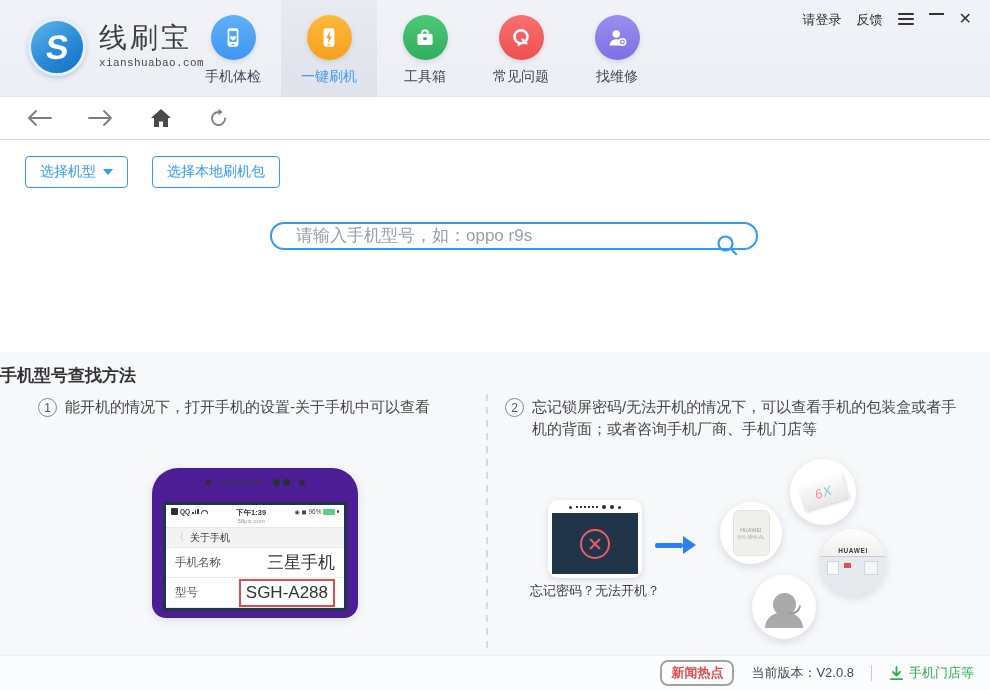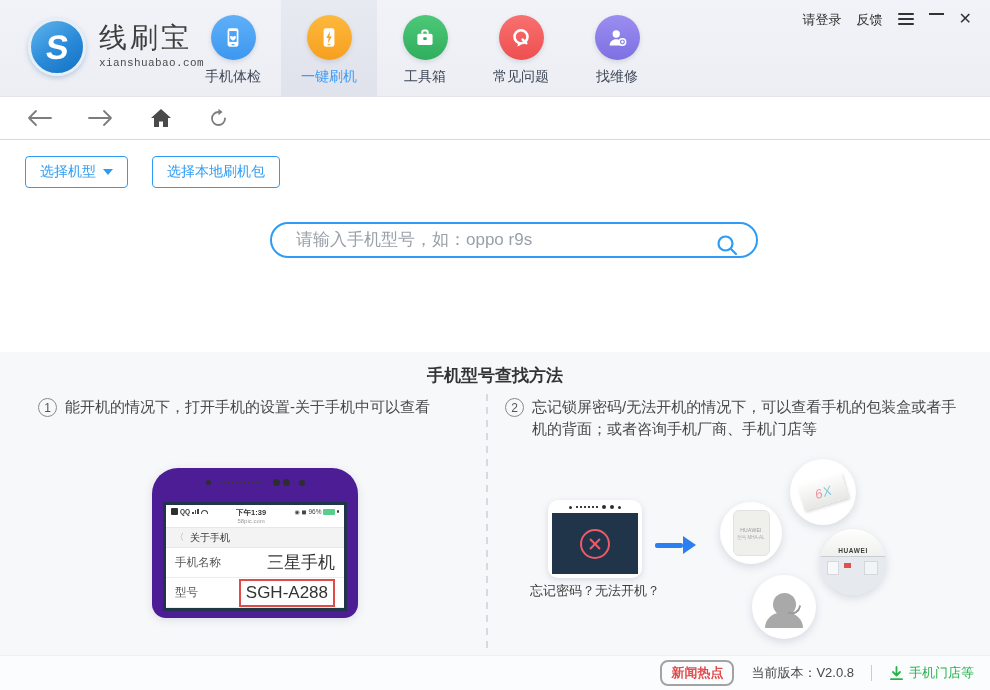--- a/index.html
+++ b/index.html
@@ -47,30 +47,30 @@
   .tool-btn { display:flex; align-items:center; justify-content:center; cursor:pointer; }
 
   
   .actions-row { position:absolute; top:156px; left:25px; display:flex; gap:24px; }
   .btn-outline { display:flex; align-items:center; gap:7px; border:1px solid #2e9cf4; color:#2e9cf4;
                  background:#fff; border-radius:4px; font-size:14px; padding:6px 14px; cursor:pointer; }
   .caret-down { width:0; height:0; border-left:5px solid transparent; border-right:5px solid transparent;
                 border-top:6px solid #2e9cf4; }
 
   
-  .search-wrap { position:absolute; top:222px; left:270px; width:488px; height:36px; }
+  .search-wrap { position:absolute; top:222px; left:270px; width:488px; height:28px; }
   .search-input { width:100%; height:100%; border:2px solid #2e9cf4; border-radius:25px;
                   padding:0 56px 0 24px; font-size:17px; color:#333; outline:none;
                   font-family:"Liberation Sans","DejaVu Sans",sans-serif; }
   .search-input::placeholder { color:#9aa0a8; }
   .search-icon { position:absolute; right:19px; top:11px; cursor:pointer; }
 
   
   .guide { position:absolute; top:352px; left:0; width:990px; height:303px; background:#f7f8fa; }
-  .guide-title { text-align:center; padding-top:12px; font-size:17px; font-weight:bold; color:#333;font-family:Liberation Mono, monospace; }
+  .guide-title { padding-top:12px; font-size:17px; font-weight:bold; color:#333;font-family:Liberation Mono, monospace; }
   .col-divider { position:absolute; left:486px; top:42px; width:2px; height:254px;
                  background:repeating-linear-gradient(180deg,#d7dade 0 7px,transparent 7px 13px); }
   .step { position:absolute; display:flex; gap:8px; font-size:15px; color:#494949; line-height:22px; }
   .step1 { left:38px; top:44px; width:432px; }
   .step2 { left:505px; top:44px; width:452px; }
   .step-num { min-width:19px; height:19px; border:1px solid #8a8a8a; border-radius:50%; text-align:center;
               line-height:18px; font-size:12px; color:#555; margin-top:2px; }
 
   
   .phone { position:absolute; left:152px; top:116px; width:206px; height:150px; background:#4c1d95;

